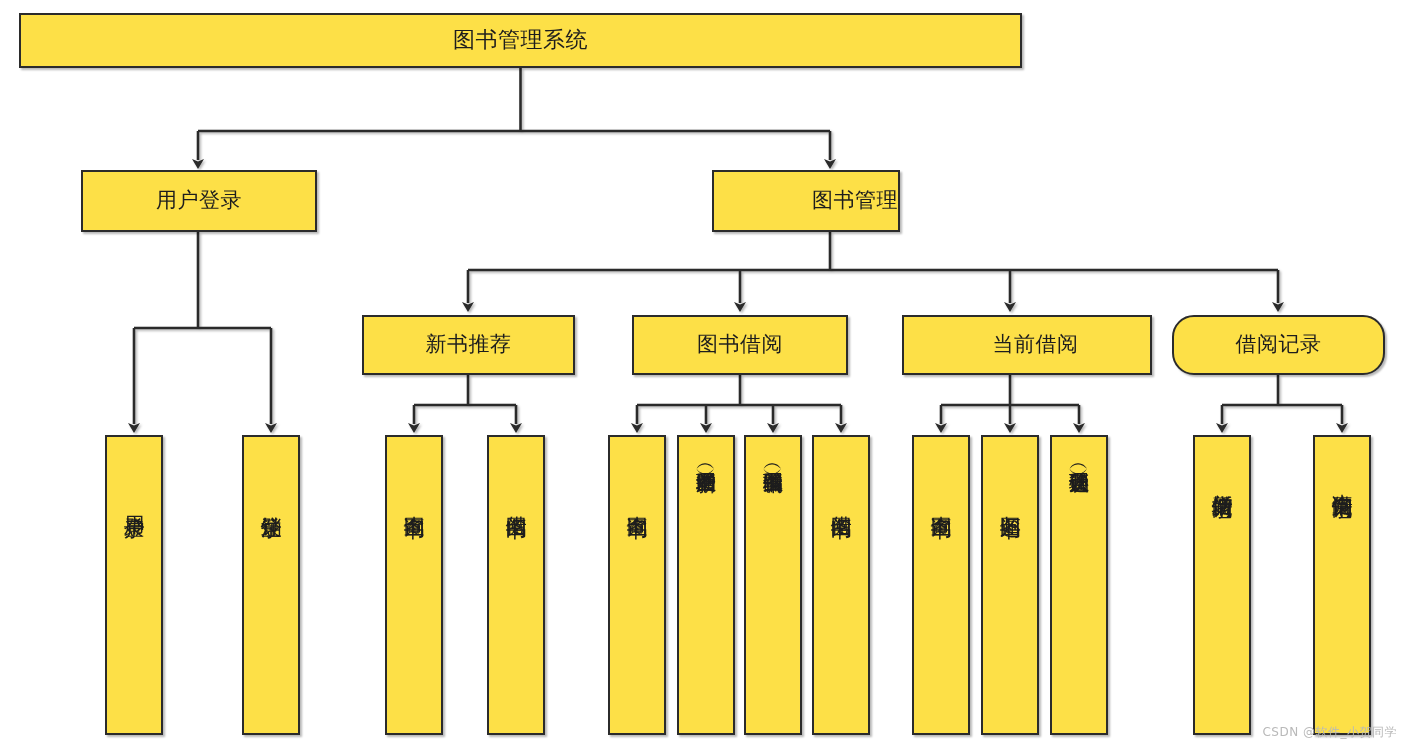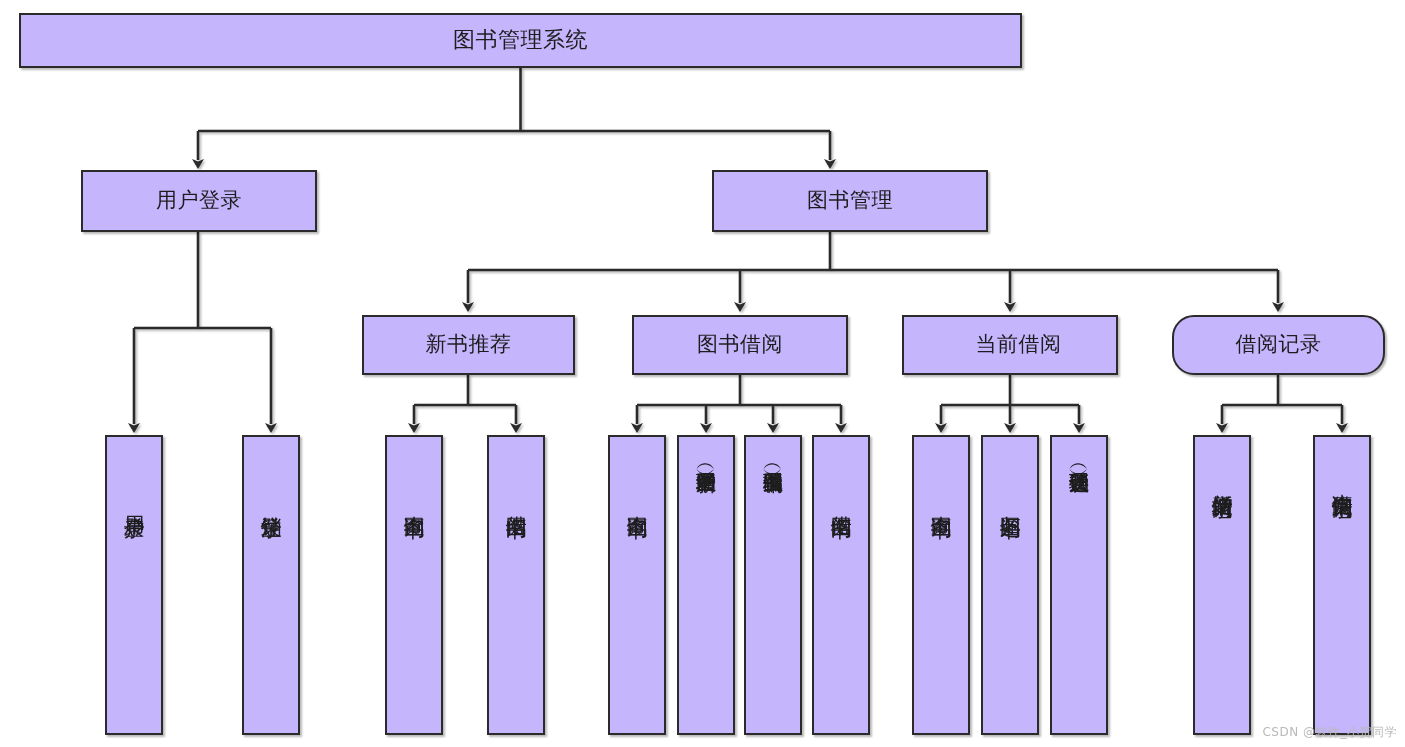--- a/index.html
+++ b/index.html
@@ -22,21 +22,21 @@
     position: absolute;
     left: 0;
     top: 0;
     width: 1405px;
     height: 747px;
     pointer-events: none;
   }
   .node {
     position: absolute;
     box-sizing: border-box;
-    background: #c4b5fd;
+    background: #fde047;
     border: 2px solid #2b2b2b;
     box-shadow: 2px 2px 2px rgba(0,0,0,0.28);
     display: flex;
     align-items: center;
     justify-content: center;
     color: #1d1d1d;
   }
   .node .label {
     line-height: 1.12;
     white-space: pre;
@@ -149,31 +149,31 @@
     </g>
   </svg>
 
   <div class="node horiz root" style="left:19px; top:13px; width:1003px; height:55px;">
     <span class="label">图书管理系统</span>
   </div>
 
   <div class="node horiz" style="left:81px; top:170px; width:236px; height:62px;">
     <span class="label">用户登录</span>
   </div>
-  <div class="node horiz" style="left:712px; top:170px; width:276px; height:62px;">
+  <div class="node horiz" style="left:712px; top:170px; width:188px; height:62px;justify-content:flex-end;">
     <span class="label">图书管理</span>
   </div>
 
   <div class="node horiz" style="left:632px; top:315px; width:216px; height:60px;">
     <span class="label">图书借阅</span>
   </div>
   <div class="node horiz" style="left:362px; top:315px; width:213px; height:60px;">
     <span class="label">新书推荐</span>
   </div>
-  <div class="node horiz" style="left:902px; top:315px; width:216px; height:60px;padding-left:17px;">
+  <div class="node horiz" style="left:902px; top:315px; width:250px; height:60px;padding-left:17px;">
     <span class="label">当前借阅</span>
   </div>
   <div class="node horiz" style="left:1172px; top:315px; width:213px; height:60px;border-radius:22px;">
     <span class="label">借阅记录</span>
   </div>
 
   <div class="node vert mid" style="left:105px; top:435px; width:58px; height:300px;">
     <span class="label">用户登录</span>
   </div>
   <div class="node vert mid" style="left:242px; top:435px; width:58px; height:300px;">

